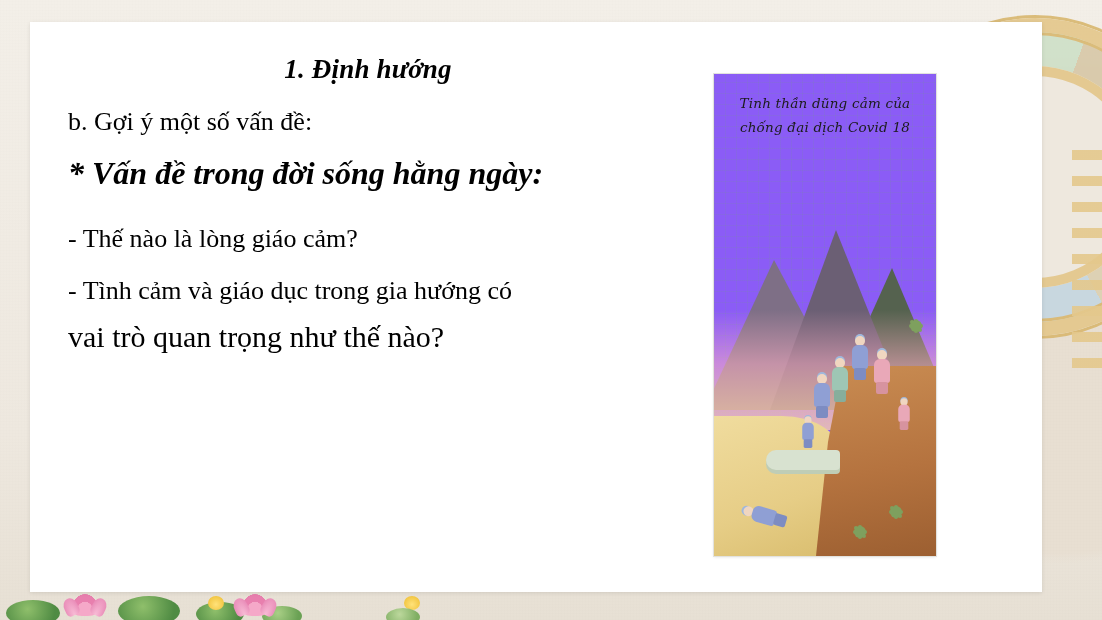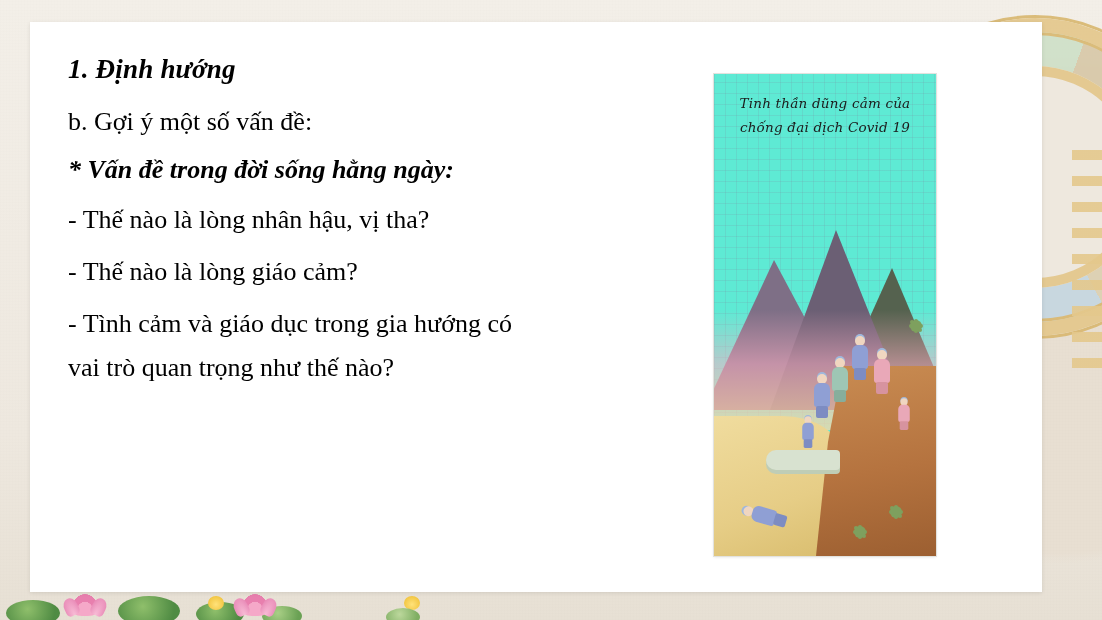--- a/index.html
+++ b/index.html
@@ -149,49 +149,50 @@
   .line {
     color: #000;
     margin: 0 0 6px 0;
   }
   .heading {
     font-weight: bold;
     font-style: italic;
     font-size: 27px;
     letter-spacing: .2px;
     margin-bottom: 22px;
+    text-align: center;
   }
   .sub {
     font-size: 26px;
     margin-bottom: 18px;
   }
   .bold-ital {
     font-weight: bold;
     font-style: italic;
-    font-size: 26px;
-    margin-bottom: 20px;
+    font-size: 32px;
+    margin-bottom: 32px;
   }
   .bullet {
     font-size: 26px;
     margin-bottom: 22px;
   }
   .bullet.tight { margin-bottom: 14px; }
   .cont {
-    font-size: 26px;
+    font-size: 30px;
     margin-top: 12px;
   }
 
   
   .illus {
     position: absolute;
     left: 684px;
     top: 52px;
     width: 222px;
     height: 482px;
-    background: #5eead4;
+    background: #8b5cf6;
     box-shadow: 0 0 0 1px #e2e2de, 0 1px 3px rgba(0,0,0,.12);
     overflow: hidden;
   }
   .illus-grid {
     position: absolute;
     inset: 0;
     background-image:
       repeating-linear-gradient(0deg, rgba(120,140,160,.18) 0 1px, rgba(0,0,0,0) 1px 11px),
       repeating-linear-gradient(90deg, rgba(120,140,160,.18) 0 1px, rgba(0,0,0,0) 1px 11px);
   }
@@ -356,32 +357,31 @@
   <div class="yellow-bud" style="left:404px;"></div>
   <div class="leaf" style="left:386px; width:34px; height:18px; background:radial-gradient(circle at 40% 35%,#bcd89c,#7fae63 75%);"></div>
 </div>
 
 <div class="slide-card">
 
   <div class="text-col">
     <p class="line heading">1. Định hướng</p>
     <p class="line sub">b. Gợi ý một số vấn đề:</p>
     <p class="line bold-ital">* Vấn đề trong đời sống hằng ngày:</p>
-    <p class="line bullet">- Thế nào là lòng nhân hậu, vị tha?</p>
     <p class="line bullet">- Thế nào là lòng giáo cảm?</p>
     <p class="line bullet tight">- Tình cảm và giáo dục trong gia hướng có</p>
     <p class="line cont">vai trò quan trọng như thế nào?</p>
   </div>
 
   <div class="illus">
     <div class="illus-grid"></div>
 
     <div class="illus-caption">
       <div>Tinh thần dũng cảm của</div>
-      <div>chống đại dịch Covid 19</div>
+      <div>chống đại dịch Covid 18</div>
     </div>
 
     <div class="mtn-wrap">
       <div class="mtn mtn-a"></div>
       <div class="mtn mtn-c"></div>
       <div class="mtn mtn-b"></div>
       <div class="mtn-haze"></div>
     </div>
 
     <div class="ground-sand"></div>

